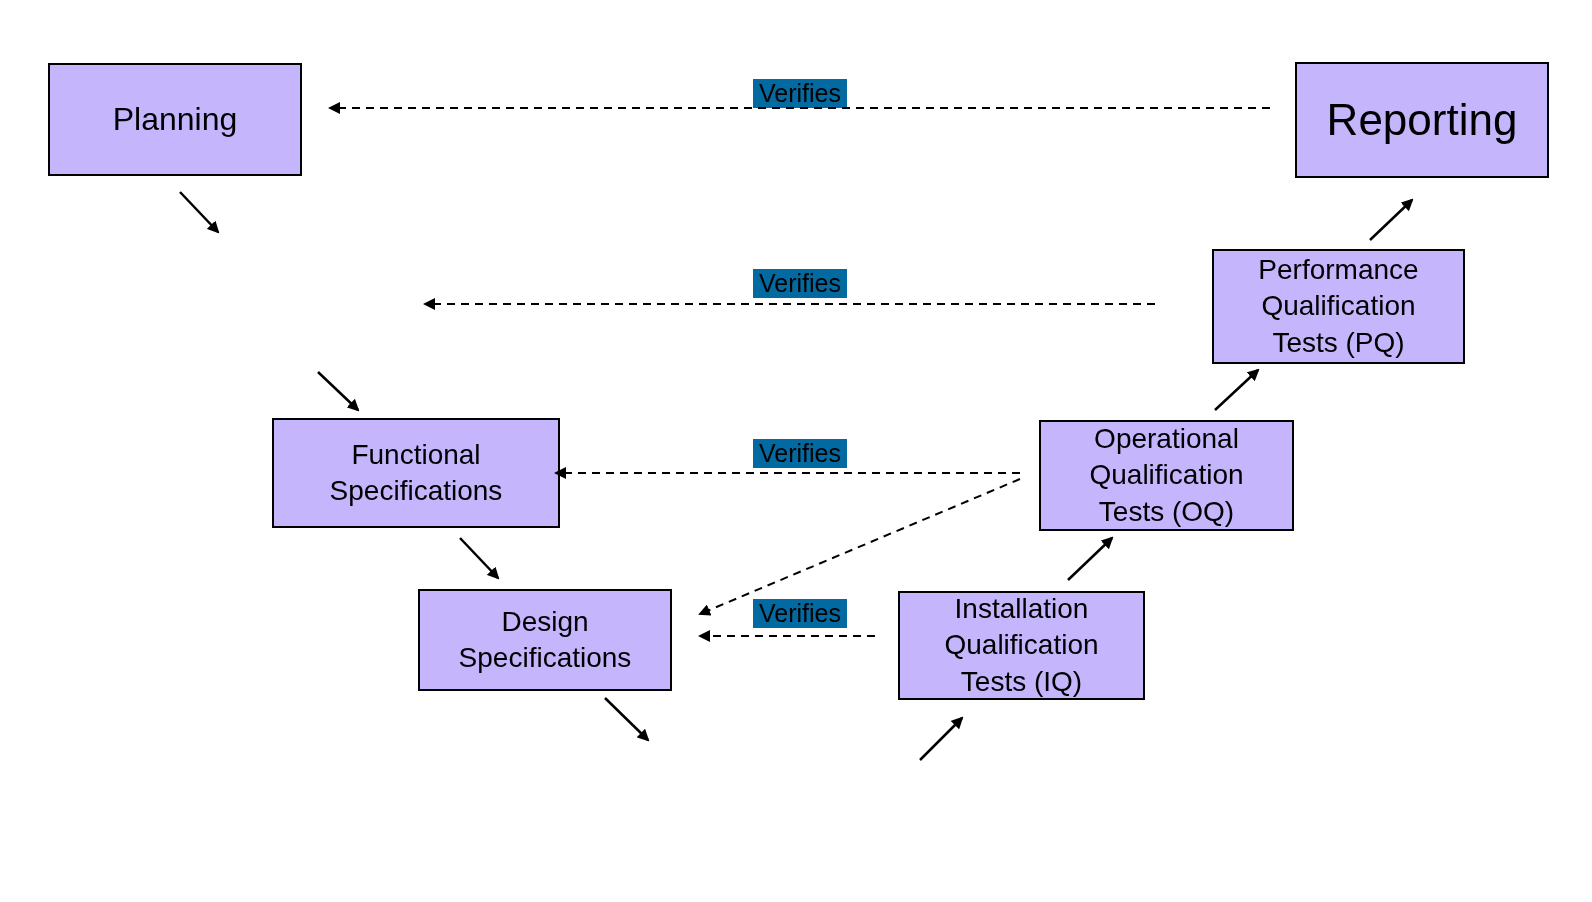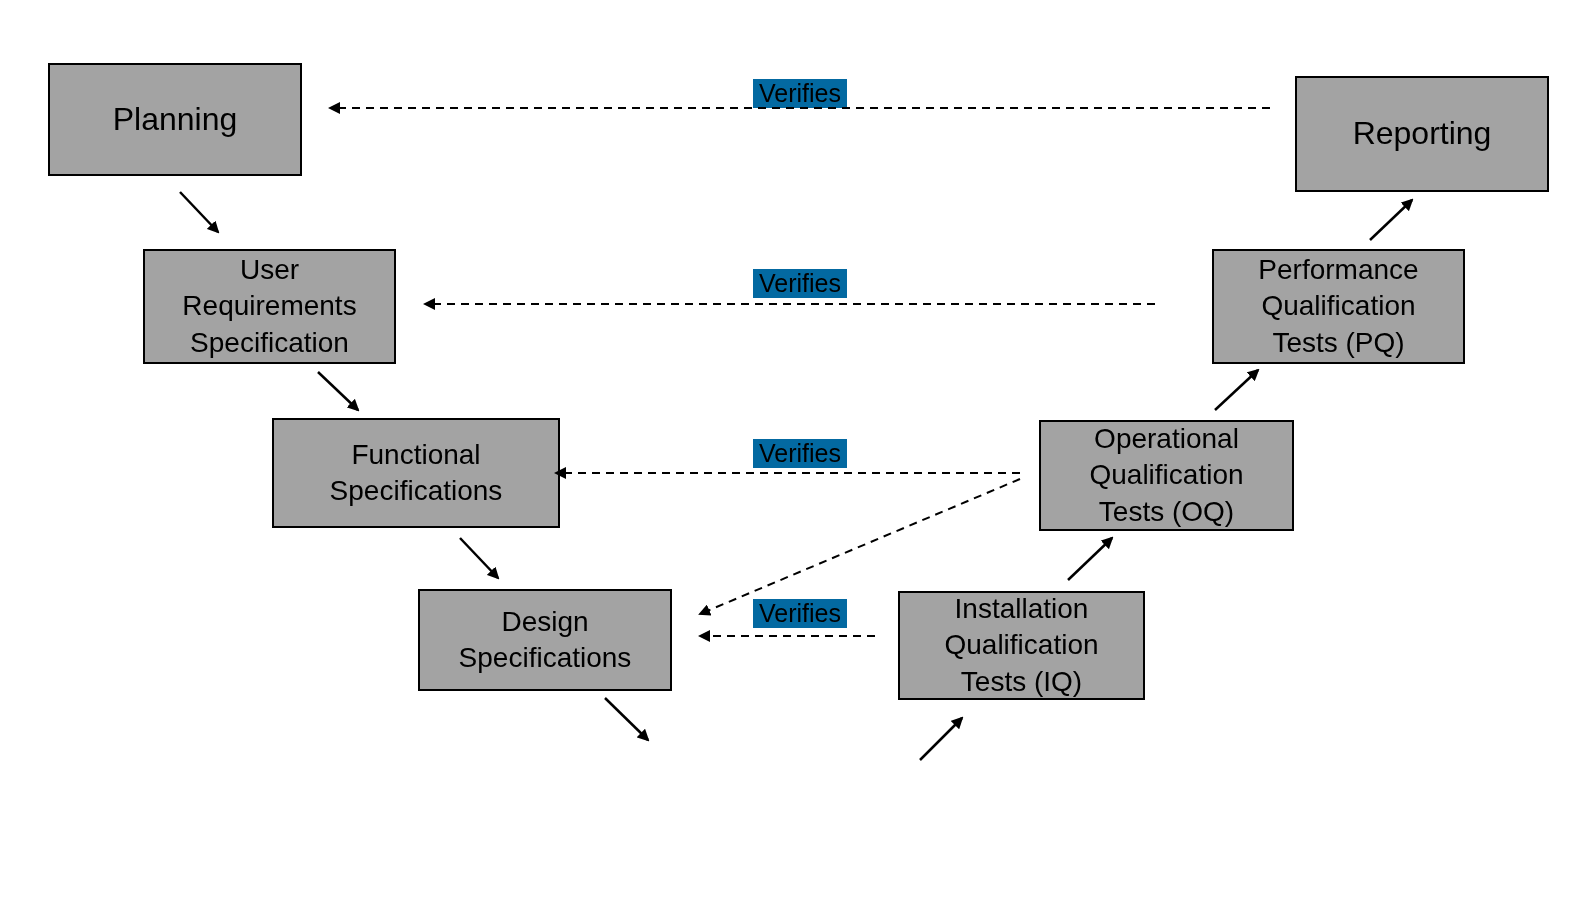--- a/index.html
+++ b/index.html
@@ -17,21 +17,21 @@
     .diagram {
       position: absolute;
       top: 0;
       left: 0;
       width: 1592px;
       height: 902px;
     }
     .box {
       position: absolute;
       border: 2px solid #000;
-      background: #a3a3a3;
+      background: #c4b5fd;
       display: flex;
       align-items: center;
       justify-content: center;
       text-align: center;
       font-size: 28px;
       line-height: 1.3;
       padding: 8px 12px;
     }
     .verify-label {
       position: absolute;
@@ -50,23 +50,20 @@
   </style>
 </head>
 <body>
 
 <div class="diagram">
 
   <div class="box" style="left:48px; top:63px; width:254px; height:113px; font-size:32px;">
     <span>Planning</span>
   </div>
 
-  <div class="box" style="left:143px; top:249px; width:253px; height:115px;">
-    <span>User<br>Requirements<br>Specification</span>
-  </div>
 
   <div class="box" style="left:272px; top:418px; width:288px; height:110px;">
     <span>Functional<br>Specifications</span>
   </div>
 
   <div class="box" style="left:418px; top:589px; width:254px; height:102px;">
     <span>Design<br>Specifications</span>
   </div>
 
 
@@ -75,21 +72,21 @@
   </div>
 
   <div class="box" style="left:1039px; top:420px; width:255px; height:111px;">
     <span>Operational<br>Qualification<br>Tests (OQ)</span>
   </div>
 
   <div class="box" style="left:1212px; top:249px; width:253px; height:115px;">
     <span>Performance<br>Qualification<br>Tests (PQ)</span>
   </div>
 
-  <div class="box" style="left:1295px; top:76px; width:254px; height:116px; font-size:32px;">
+  <div class="box" style="left:1295px; top:62px; width:254px; height:116px; font-size:44px;">
     <span>Reporting</span>
   </div>
 
   <div class="verify-label" style="left:753px; top:79px;">
     <span>Verifies</span>
   </div>
   <div class="verify-label" style="left:753px; top:269px;">
     <span>Verifies</span>
   </div>
   <div class="verify-label" style="left:753px; top:439px;">

